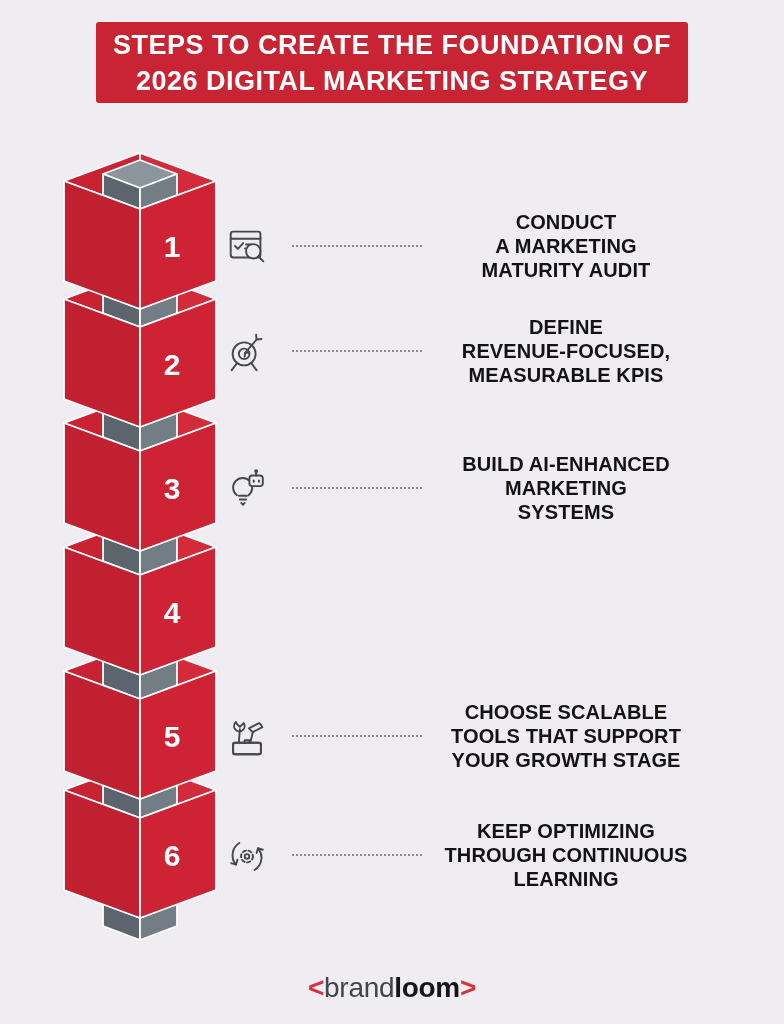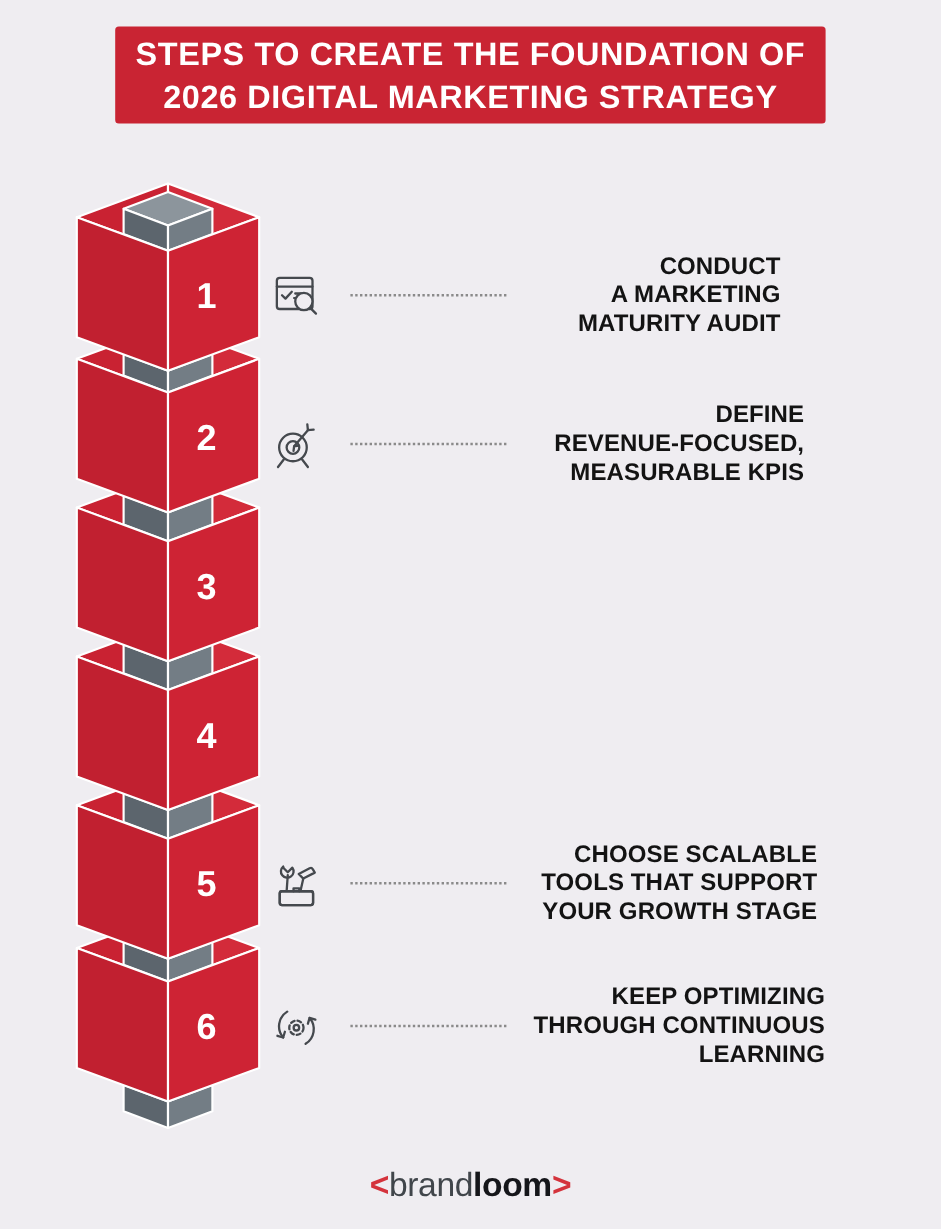--- a/index.html
+++ b/index.html
@@ -31,24 +31,24 @@
     width:46px;height:46px;
   }
   .row .icon svg{width:46px;height:46px;display:block;}
   .row .dots{
     position:absolute;left:292px;top:50%;width:130px;height:0;
     border-top:2.6px dotted #8a8a8a;transform:translateY(-50%);
   }
   .row .title-text{
     position:absolute;left:430px;top:0;width:272px;height:100%;
     display:flex;align-items:center;justify-content:center;
-    text-align:right;color:#131313;font-size:20px;line-height:24px;
+    text-align:center;color:#131313;font-size:20px;line-height:24px;
     font-weight:800;white-space:pre-line;letter-spacing:.1px;
   }
-  .r1{top:176px}.r2{top:300px}.r3{top:418px}.r4{top:542px}.r5{top:666px}.r6{top:785px}
+  .r1{top:176px}.r2{top:281px}.r3{top:418px}.r4{top:542px}.r5{top:666px}.r6{top:785px}
   
   .logo{
     position:absolute;left:0;top:972px;width:784px;text-align:center;
     font-size:28px;letter-spacing:-.3px;
   }
   .logo .bracket{color:#d4333c;font-weight:800;}
   .logo .brand{color:#41464b;font-weight:400;}
   .logo .loom{color:#15161a;font-weight:800;}
   .ic{fill:none;stroke:#45494e;stroke-width:2;stroke-linecap:round;stroke-linejoin:round;}
   .bgfill{fill:#efedf1;}
@@ -153,20 +153,40 @@
         <path d="M13,37.5 l-5,6.5 M29,37.5 l5,6.5"></path>
       </g>
         </svg>
     </span>
     <span class="dots"></span>
     <div class="title-text">DEFINE
 REVENUE-FOCUSED,
 MEASURABLE KPIS</div>
   </div>
 
+  <div class="row r3">
+    <span class="icon">
+      <svg viewBox="0 0 48 48">
+          <g class="ic">
+        <path d="M25.5,31.5 a10,10 0 1,0 -12,0"></path>
+        <path d="M15.5,32 h8.5"></path>
+        <path d="M16.5,36 h6.5"></path>
+        <path d="M18,39.5 l1.8,2 1.8,-2"></path>
+        <rect class="bgfill" x="26.5" y="11" width="14" height="11" rx="3"></rect>
+        <path d="M33.5,11 v-3.5"></path>
+            <circle cx="33.5" cy="6.5" r="1"></circle>
+        <path d="M31,16 v1.5 M36.5,16 v1.5"></path>
+      </g>
+        </svg>
+    </span>
+    <span class="dots"></span>
+    <div class="title-text">BUILD AI-ENHANCED
+MARKETING
+SYSTEMS</div>
+  </div>
 
 
   <div class="row r6">
     <span class="icon">
       <svg viewBox="0 0 48 48">
           <g class="ic">
         <circle cx="24" cy="25.5" r="6.2" stroke-dasharray="3.4 2.6"></circle>
         <circle cx="24" cy="25.5" r="2.4"></circle>
         <path d="M16,11.5 A15,15 0 0,0 12.5,34"></path>
         <path d="M12.5,34 l-5,-1.5 M12.5,34 l1.5,-5"></path>

